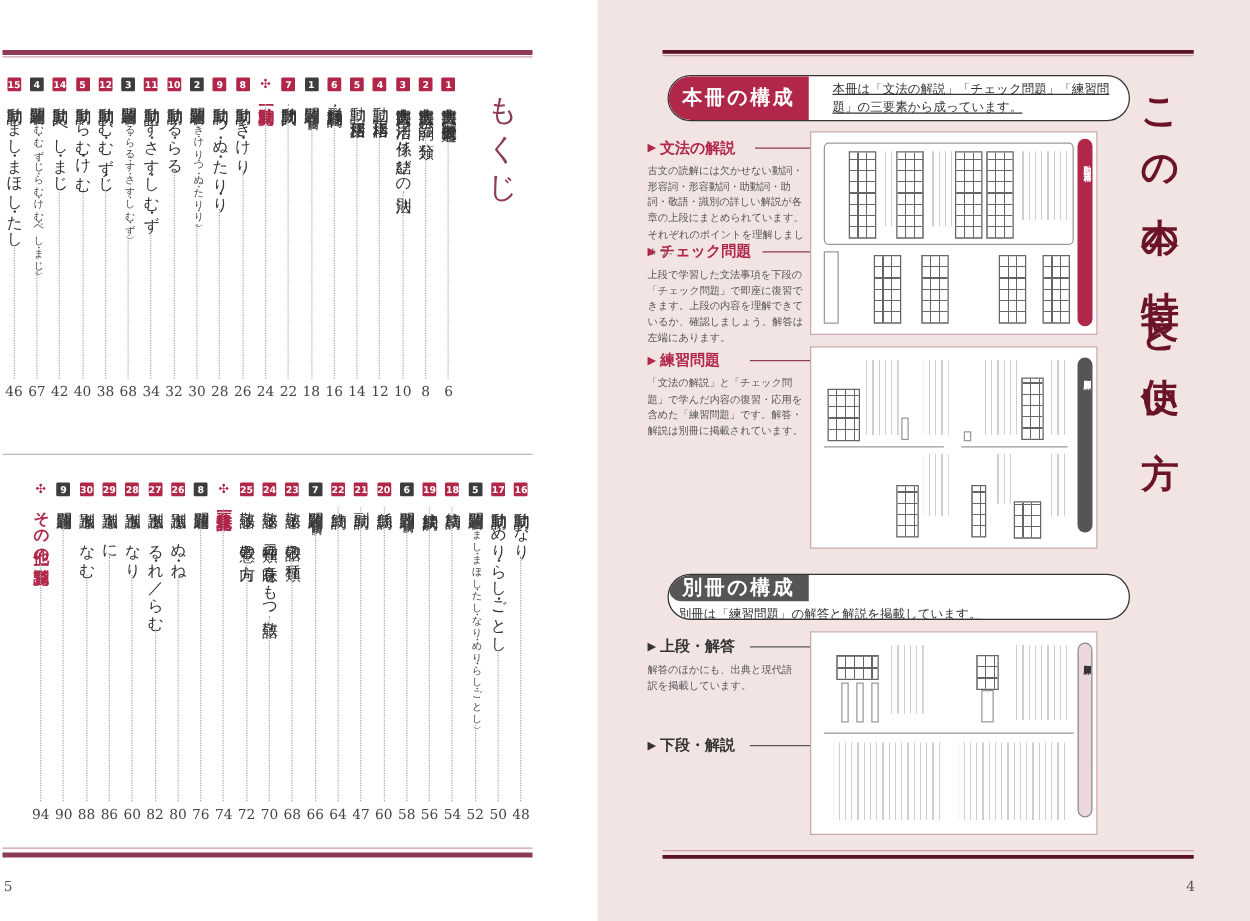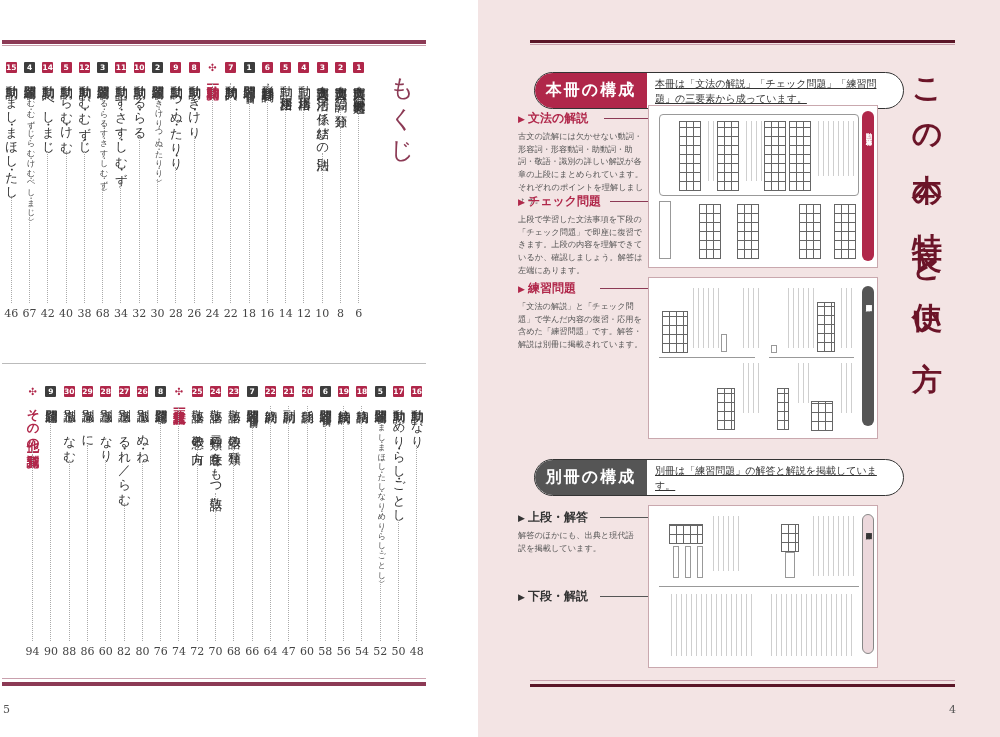--- a/index.html
+++ b/index.html
@@ -40,23 +40,23 @@
   .r-rule-top::after { content:""; position:absolute; left:0; top:4px; width:100%; height:1px; background:#c9a0ad; }
   .r-rule-bot { position: absolute; left: 52px; top: 684px; width: 425px; height: 3px; background: #5a1527; }
   .r-rule-bot::before { content:""; position:absolute; left:0; top:-4px; width:100%; height:1px; background:#c9a0ad; }
   .right-pagenum { position: absolute; left: 471px; top: 703px; font-family: "DejaVu Serif", serif; font-size: 11px; color: #555; }
 
   .feature-title { position: absolute; left: 434px; top: 58px; writing-mode: vertical-rl; font-size: 30px; font-weight: bold; color: #6b1428; letter-spacing: 12px; line-height: 1; }
 
   .pill { position: absolute; left: 56px; height: 37px; width: 370px; border-radius: 19px; border: 1.5px solid #333; background: #fff; display: flex; overflow: hidden; }
   .pill .pill-label { width: 112px; height: 100%; color: #fff; font-size: 16px; font-weight: bold; display: flex; align-items: center; justify-content: center; letter-spacing: 2px; border-radius: 19px 0 0 19px; }
   .pill .pill-desc { flex: 1; font-size: 10px; color: #333; padding: 3px 8px; display: flex; align-items: center; line-height: 1.5; text-decoration: underline; }
-  .pill.honsatsu { top: 72px; }
+  .pill.honsatsu { top: 60px; gap: 11px; }
   .pill.honsatsu .pill-label { background: #b0274a; }
-  .pill.bessatsu { top: 459px; }
+  .pill.bessatsu { top: 459px; flex-direction: column; }
   .pill.bessatsu .pill-label { background: #555; }
 
   .feat { position: absolute; left: 40px; width: 130px; }
   .feat-head { font-size: 12px; font-weight: bold; color: #b0274a; display: flex; align-items: center; white-space: nowrap; }
   .feat-head .tri { color: #b0274a; font-size: 9px; margin-right: 3px; }
   .feat-head.dark { color: #333; }
   .feat-head.dark .tri { color: #333; }
   .feat-body { font-size: 8.2px; color: #555; line-height: 1.55; margin-top: 3px; }
   .connector { position: absolute; height: 1px; background: #8c3a55; }
   .connector .dot { position: absolute; right: -3px; top: -3px; width: 6px; height: 6px; border-radius: 50%; background: #8c3a55; }

